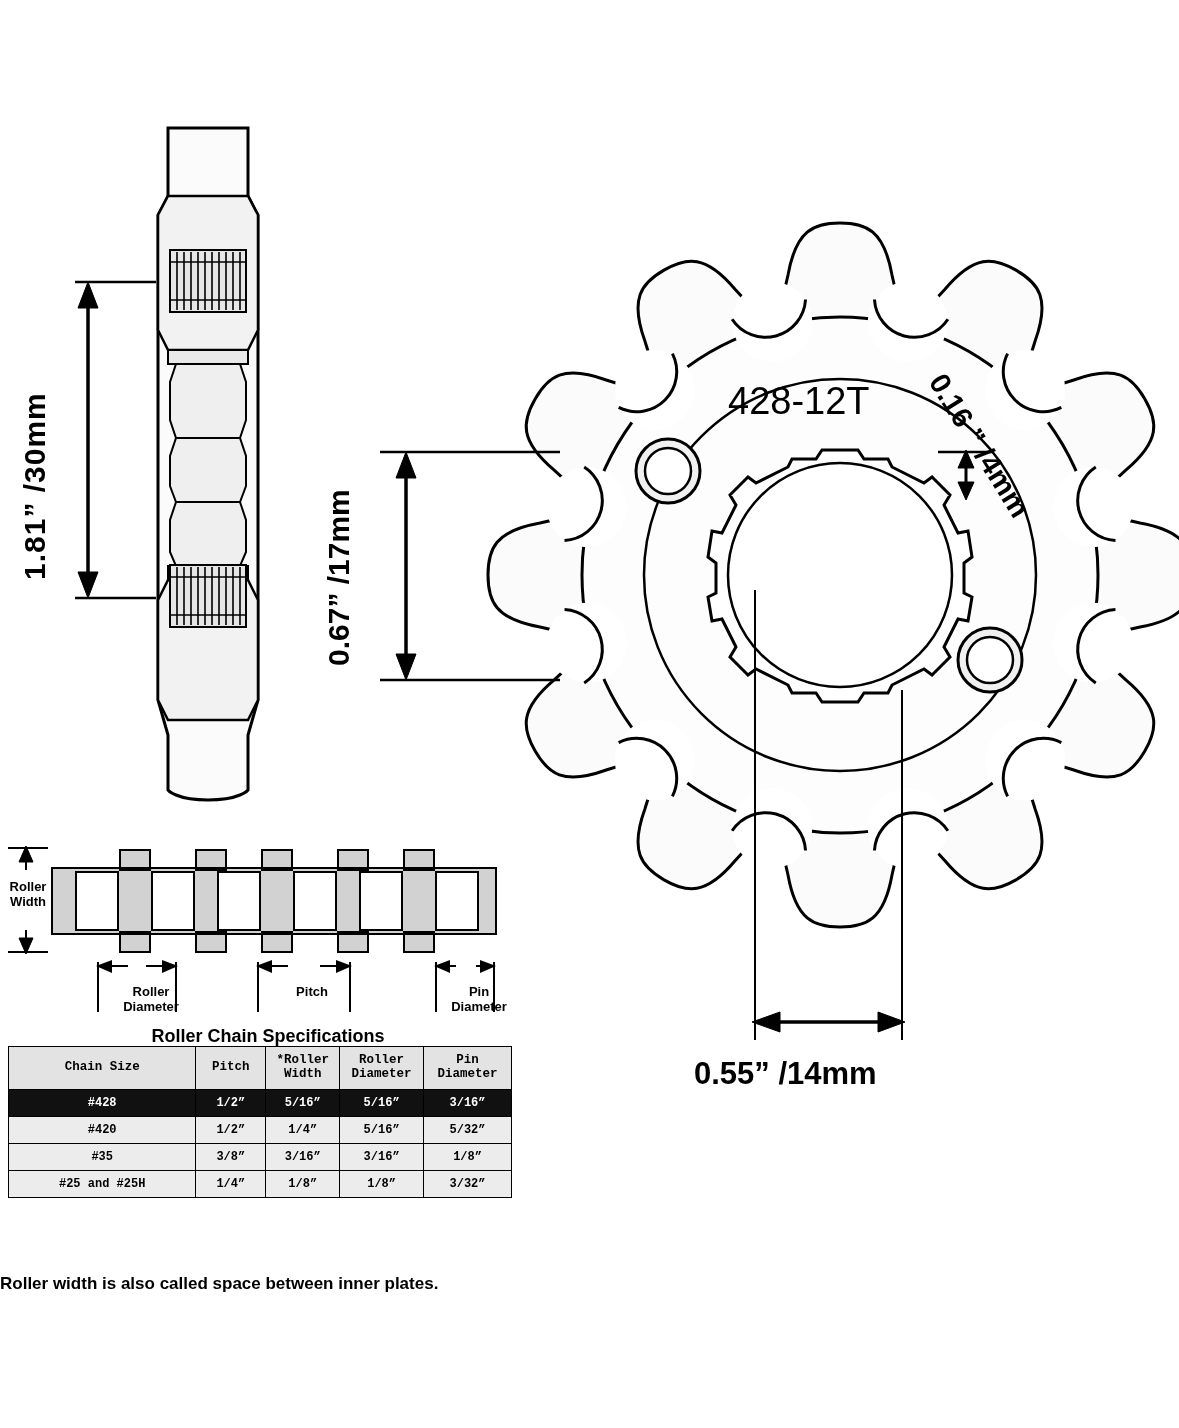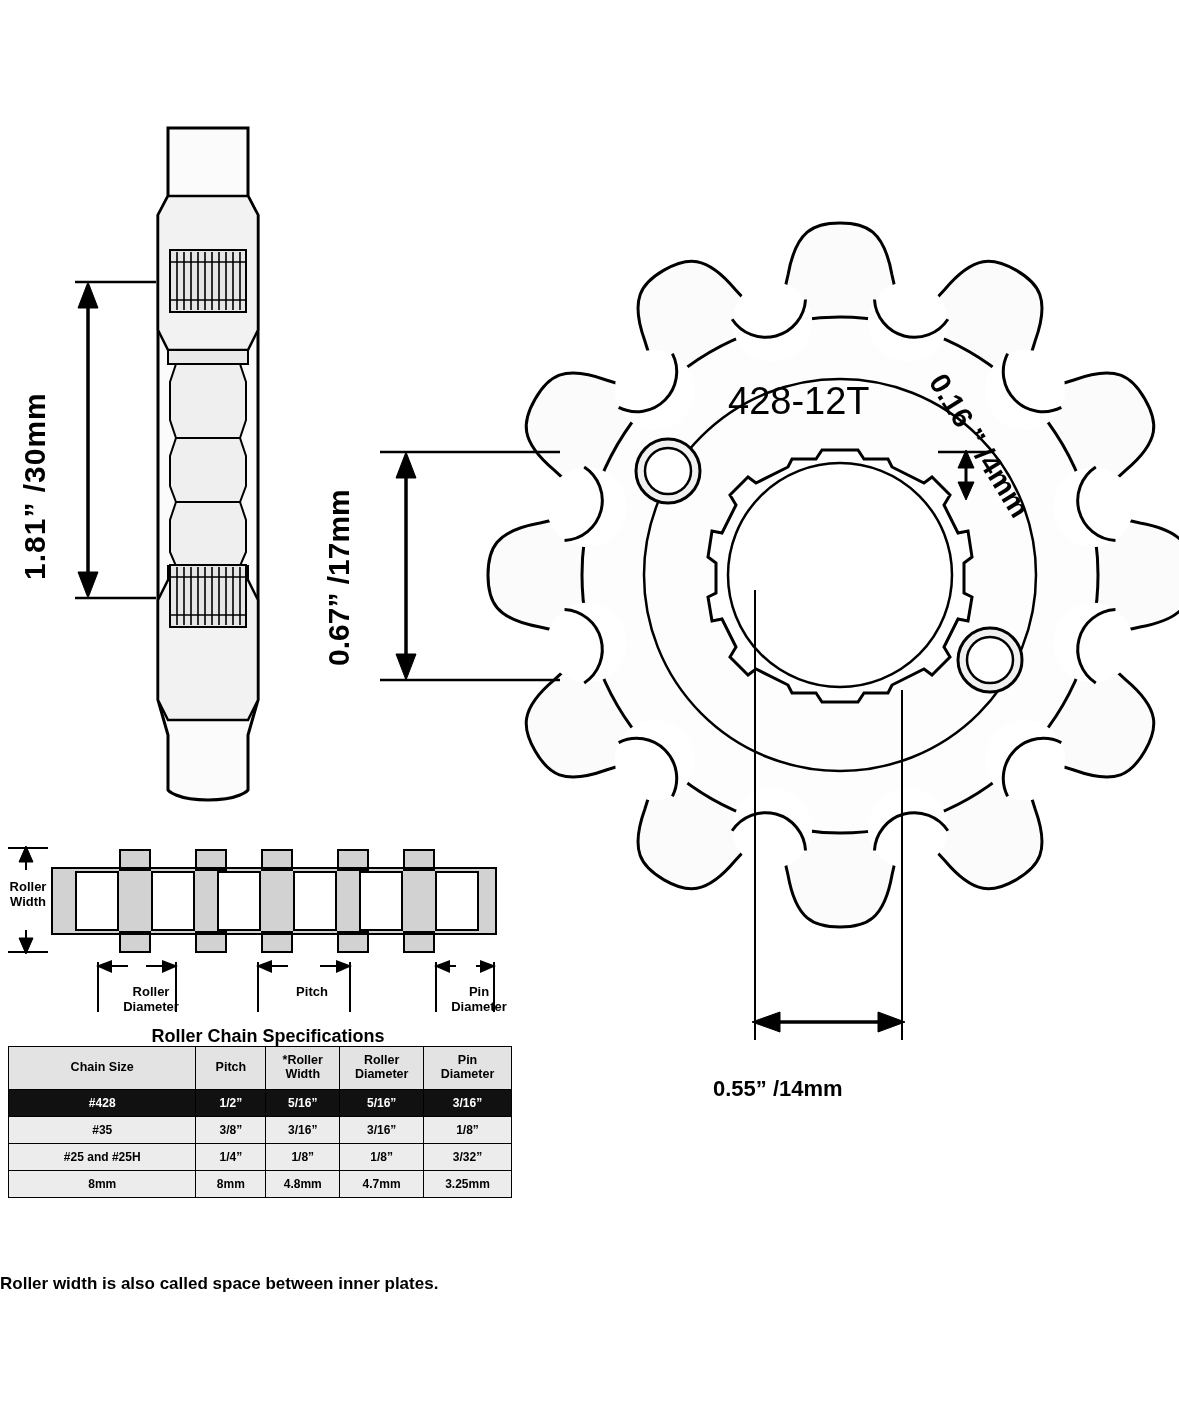--- a/index.html
+++ b/index.html
@@ -9,33 +9,33 @@
   .lbl{position:absolute;font-family:"Liberation Sans",sans-serif;color:#000;white-space:nowrap;}
 
   
   #lbl-width-30mm{left:18px;top:320px;font-size:30px;font-weight:700;letter-spacing:1px;
      transform-origin:left top;transform:rotate(-90deg) translate(-260px,0px);}
   #lbl-teeth{left:728px;top:352px;font-size:38px;font-weight:400;letter-spacing:0px;margin-top:28px;}
   #lbl-bore-17mm{left:322px;top:440px;font-size:30px;font-weight:700;
      transform-origin:left top;transform:rotate(-90deg) translate(-226px,0px);}
   #lbl-spline-4mm{left:950px;top:368px;font-size:29px;font-weight:700;
      transform-origin:left top;transform:rotate(58deg);}
-  #lbl-thickness-14mm{left:713px;top:1056px;font-size:22px;font-weight:700;margin-top:20px;}
+  #lbl-thickness-14mm{left:694px;top:1056px;font-size:31px;font-weight:700;}
 
   
   .small-lbl{font-size:13px;font-weight:700;text-align:center;line-height:1.15;}
   #lbl-roller-width{left:2px;top:880px;width:52px;}
   #lbl-roller-diameter{left:96px;top:985px;width:110px;}
   #lbl-pitch{left:272px;top:985px;width:80px;}
   #lbl-pin-diameter{left:424px;top:985px;width:110px;}
 
   
   #spec-title{left:8px;top:1026px;width:520px;text-align:center;font-size:18px;font-weight:700;}
   table.spec{position:absolute;left:8px;top:1046px;border-collapse:collapse;width:504px;
-      font-size:12px;background:#22c55e;}
+      font-size:12px;background:#22c55e;font-family:Liberation Mono, monospace;}
   table.spec th,table.spec td{border:1px solid #000;text-align:center;padding:4px 2px;font-weight:700;color:#000;}
   table.spec thead th{background:#e3e3e3;font-size:12.5px;line-height:1.1;padding:7px 2px;}
   table.spec tbody td{background:#ececec;height:18px;}
   table.spec tbody tr.highlight td{background:#111;color:#fff;}
   table.spec col.c1{width:188px;}
   table.spec col.c2{width:70px;}
   table.spec col.c3{width:74px;}
   table.spec col.c4{width:84px;}
   table.spec col.c5{width:88px;}
   #spec-note{left:0px;top:1274px;width:540px;text-align:left;font-size:17px;font-weight:700;}
@@ -390,38 +390,38 @@
     </thead>
     <tbody>
       <tr class="highlight">
         <td>#428</td>
         <td>1/2”</td>
         <td>5/16”</td>
         <td>5/16”</td>
         <td>3/16”</td>
       </tr>
       <tr>
+        <td>#420</td>
+        <td>1/2”</td>
+        <td>1/4”</td>
+        <td>5/16”</td>
+        <td>5/32”</td>
+      </tr>
+      <tr>
         <td>#35</td>
         <td>3/8”</td>
         <td>3/16”</td>
         <td>3/16”</td>
         <td>1/8”</td>
       </tr>
       <tr>
         <td>#25 and #25H</td>
         <td>1/4”</td>
         <td>1/8”</td>
         <td>1/8”</td>
         <td>3/32”</td>
       </tr>
-      <tr>
-        <td>8mm</td>
-        <td>8mm</td>
-        <td>4.8mm</td>
-        <td>4.7mm</td>
-        <td>3.25mm</td>
-      </tr>
     </tbody>
   </table>
 
   <div class="lbl" id="spec-note">Roller width is also called space between inner plates.</div>
 
 </div>
 
 </body></html>

